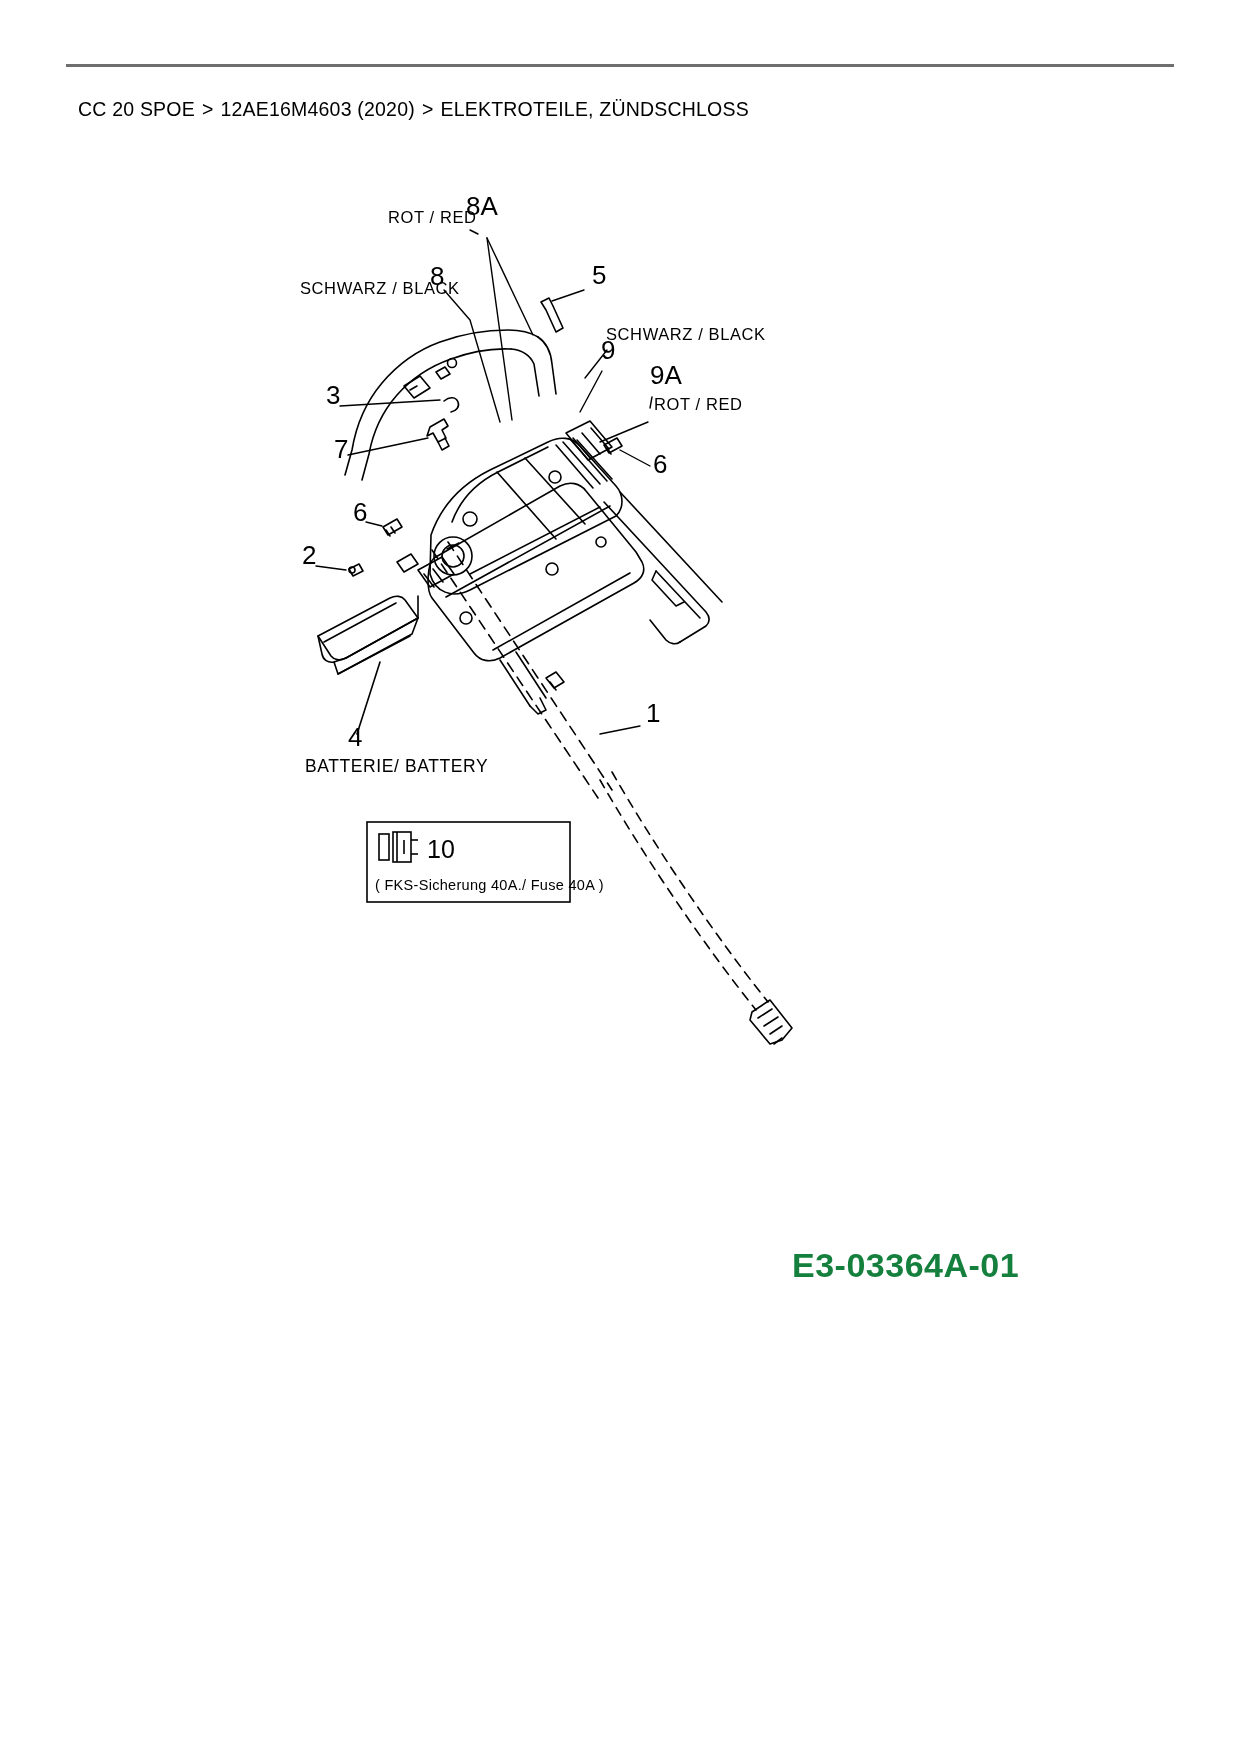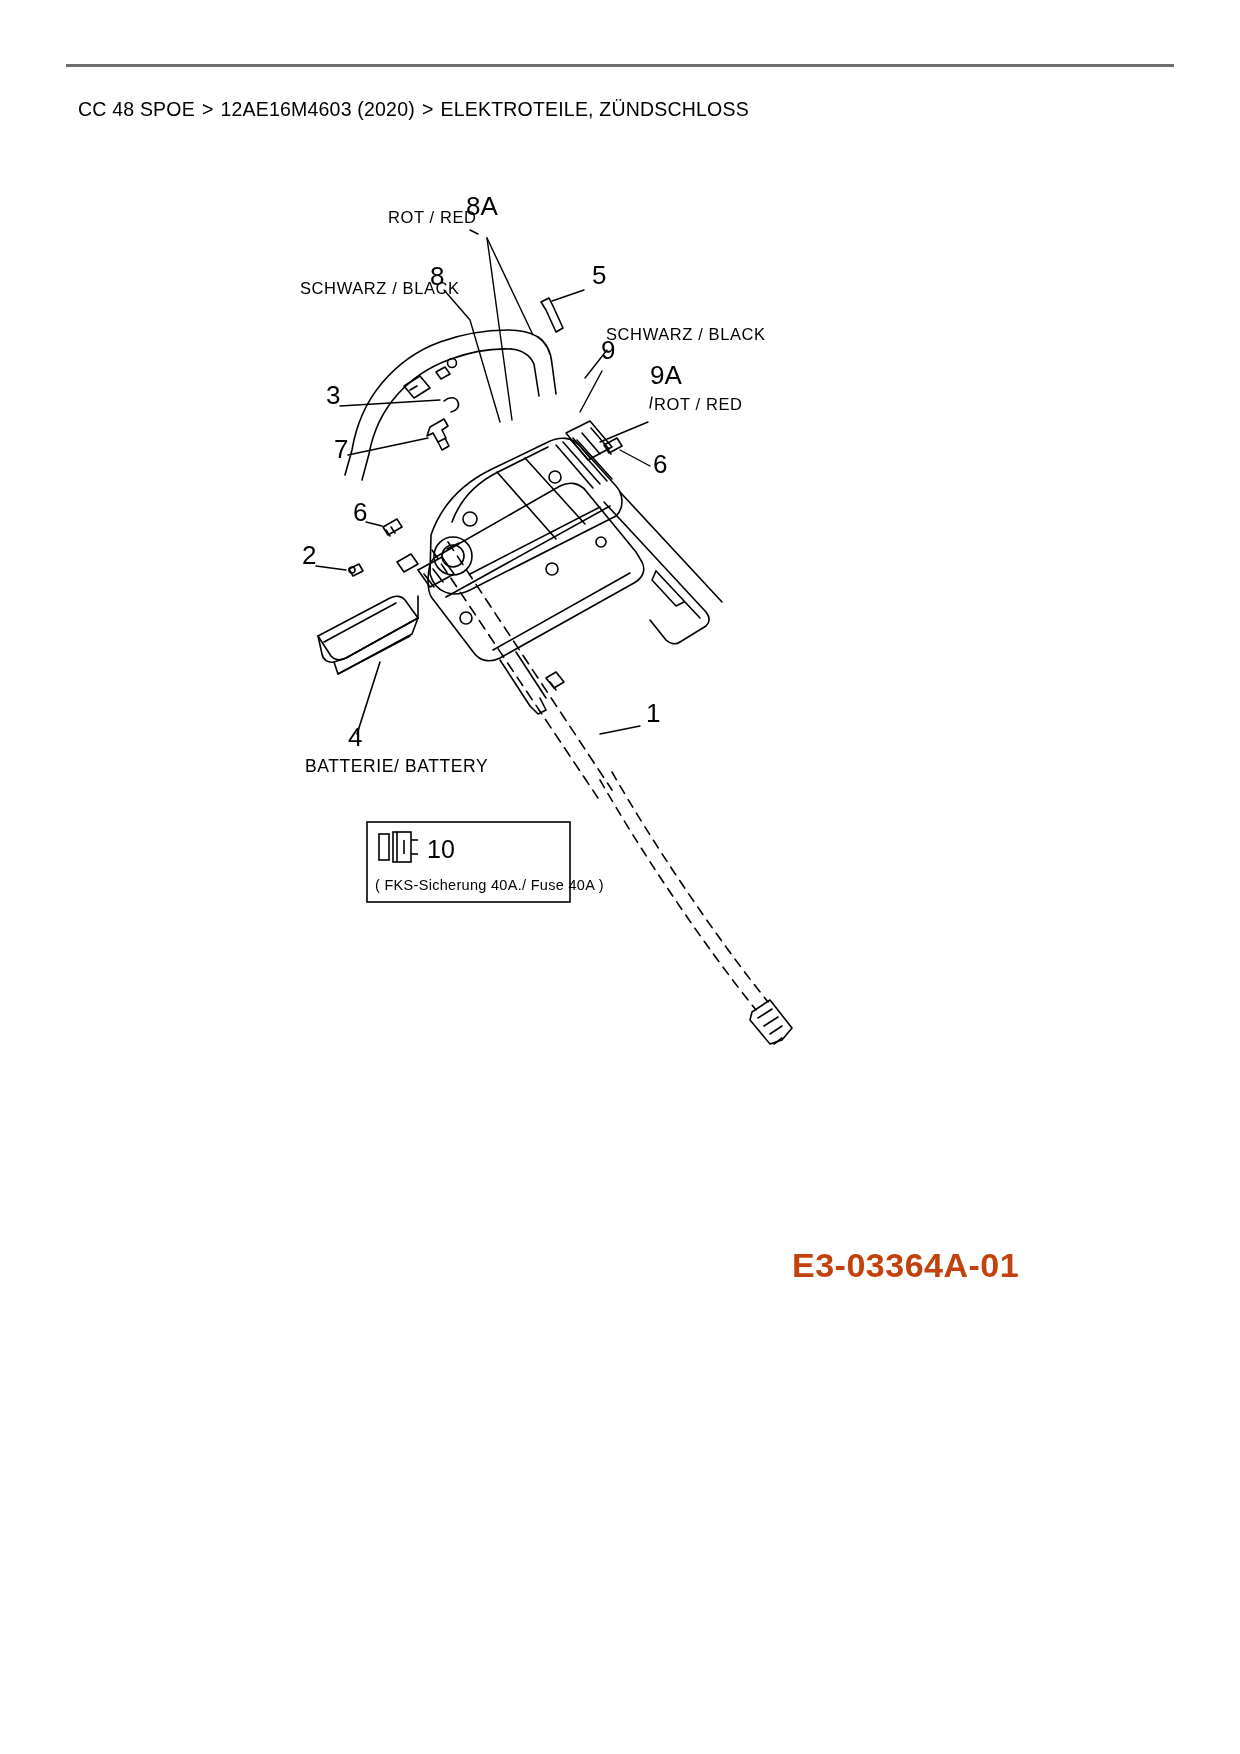--- a/index.html
+++ b/index.html
@@ -60,32 +60,32 @@
     fill: #000;
   }
   
   .drawing-no {
     position: absolute;
     left: 792px;
     top: 1246px;
     font-size: 34px;
     font-weight: bold;
     letter-spacing: 0.5px;
-    color: #c2410c;
+    color: #15803d;
   }
 </style>
 </head>
 <body>
 
 <div id="page">
 
   <div class="top-rule"></div>
 
   <div class="breadcrumb">
-    <span>CC 48 SPOE</span><span class="bc-sep">&gt;</span><span>12AE16M4603 (2020)</span><span class="bc-sep">&gt;</span><span>ELEKTROTEILE, ZÜNDSCHLOSS</span>
+    <span>CC 20 SPOE</span><span class="bc-sep">&gt;</span><span>12AE16M4603 (2020)</span><span class="bc-sep">&gt;</span><span>ELEKTROTEILE, ZÜNDSCHLOSS</span>
   </div>
 
   <div id="diagram">
     <svg width="1240" height="1080" viewBox="0 0 1240 1080" xmlns="http://www.w3.org/2000/svg">
       <g fill="none" stroke="#000" stroke-width="1.6" stroke-linecap="round" stroke-linejoin="round">
 
         <g>
 
           <path d="M345 325 L352 300 C356 276 366 252 382 233 C398 214 418 200 440 192
                    C462 184 486 180 508 180 C520 180 530 182 538 187"></path>

